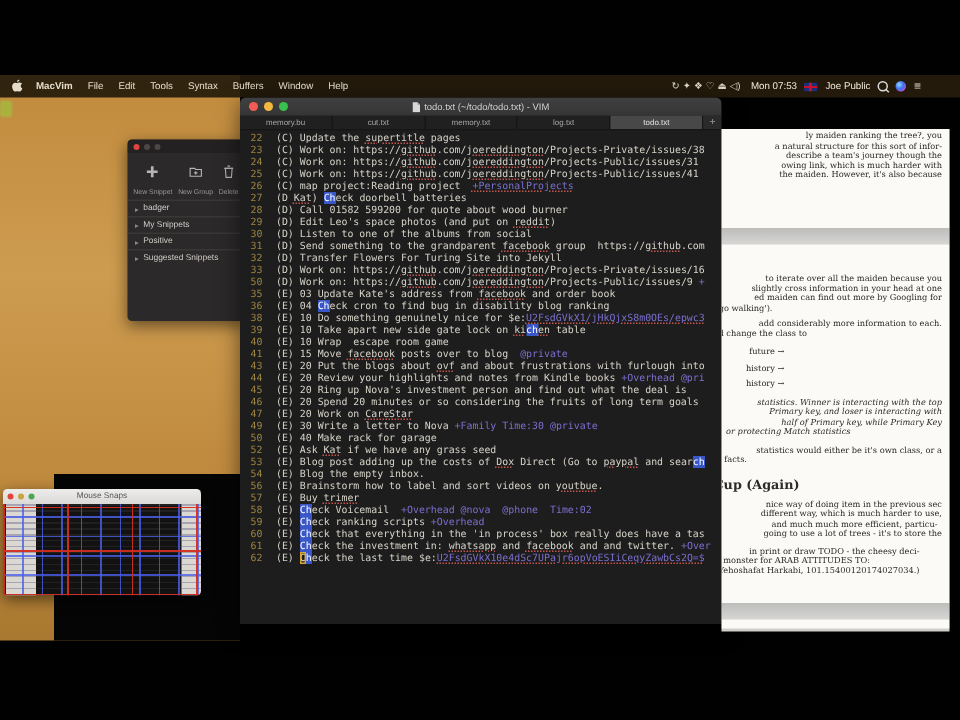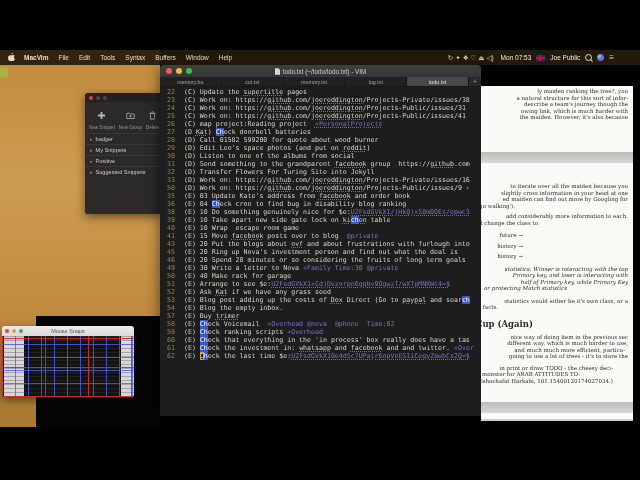--- a/index.html
+++ b/index.html
@@ -213,28 +213,30 @@
         <div class="vline"><span class="ln">32</span><span class="seg-t"> (D) Transfer Flowers For Turing Site into Jekyll</span></div>
         <div class="vline"><span class="ln">33</span><span class="seg-t"> (D) Work on: https://</span><span class="seg-u">github</span><span class="seg-t">.com/</span><span class="seg-u">joereddington</span><span class="seg-t">/Projects-Private/issues/16</span></div>
         <div class="vline"><span class="ln">50</span><span class="seg-t"> (D) Work on: https://</span><span class="seg-u">github</span><span class="seg-t">.com/</span><span class="seg-u">joereddington</span><span class="seg-t">/Projects-Public/issues/9 </span><span class="seg-p">+</span></div>
         <div class="vline"><span class="ln">35</span><span class="seg-t"> (E) 03 Update Kate's address from </span><span class="seg-u">facebook</span><span class="seg-t"> and order book</span></div>
         <div class="vline"><span class="ln">36</span><span class="seg-t"> (E) 04 </span><span class="seg-h">Ch</span><span class="seg-t">eck cron to find bug in disability blog ranking</span></div>
         <div class="vline"><span class="ln">38</span><span class="seg-t"> (E) 10 Do something genuinely nice for $e:</span><span class="seg-pu">U2FsdGVkX1/jHkQjxS8m0OEs/epwc3</span></div>
         <div class="vline"><span class="ln">39</span><span class="seg-t"> (E) 10 Take apart new side gate lock on </span><span class="seg-u">ki</span><span class="seg-h">ch</span><span class="seg-u">en</span><span class="seg-t"> table</span></div>
         <div class="vline"><span class="ln">40</span><span class="seg-t"> (E) 10 Wrap  escape room game</span></div>
         <div class="vline"><span class="ln">41</span><span class="seg-t"> (E) 15 Move </span><span class="seg-u">facebook</span><span class="seg-t"> posts over to blog  </span><span class="seg-p">@private</span></div>
         <div class="vline"><span class="ln">43</span><span class="seg-t"> (E) 20 Put the blogs about </span><span class="seg-u">ovf</span><span class="seg-t"> and about frustrations with furlough into</span></div>
+        <div class="vline"><span class="ln">44</span><span class="seg-t"> (E) 20 Review your highlights and notes from Kindle books </span><span class="seg-p">+Overhead</span><span class="seg-t"> </span><span class="seg-p">@pri</span></div>
         <div class="vline"><span class="ln">45</span><span class="seg-t"> (E) 20 Ring up Nova's investment person and find out what the deal is</span></div>
         <div class="vline"><span class="ln">46</span><span class="seg-t"> (E) 20 Spend 20 minutes or so considering the fruits of long term goals</span></div>
+        <div class="vline"><span class="ln">47</span><span class="seg-t"> (E) 20 Work on </span><span class="seg-u">CareStar</span></div>
         <div class="vline"><span class="ln">49</span><span class="seg-t"> (E) 30 Write a letter to Nova </span><span class="seg-p">+Family</span><span class="seg-t"> </span><span class="seg-p">Time:30</span><span class="seg-t"> </span><span class="seg-p">@private</span></div>
         <div class="vline"><span class="ln">50</span><span class="seg-t"> (E) 40 Make rack for garage</span></div>
-        <div class="vline"><span class="ln">51</span><span class="seg-t"> (E) Arrange to see $e:</span><span class="seg-pu">U2FsdGVkX1+CdjDvzorpn6gqbv9OgwzT/wXTpMNKWc4=$</span></div>
         <div class="vline"><span class="ln">52</span><span class="seg-t"> (E) Ask </span><span class="seg-u">Kat</span><span class="seg-t"> if we have any grass seed</span></div>
         <div class="vline"><span class="ln">53</span><span class="seg-t"> (E) Blog post adding up the costs of </span><span class="seg-u">Dox</span><span class="seg-t"> Direct (Go to </span><span class="seg-u">paypal</span><span class="seg-t"> and sear</span><span class="seg-h">ch</span></div>
         <div class="vline"><span class="ln">54</span><span class="seg-t"> (E) Blog the empty inbox.</span></div>
+        <div class="vline"><span class="ln">56</span><span class="seg-t"> (E) Brainstorm how to label and sort videos on </span><span class="seg-u">youtbue</span><span class="seg-t">.</span></div>
         <div class="vline"><span class="ln">57</span><span class="seg-t"> (E) Buy </span><span class="seg-u">trimer</span></div>
         <div class="vline"><span class="ln">58</span><span class="seg-t"> (E) </span><span class="seg-h">Ch</span><span class="seg-t">eck Voicemail  </span><span class="seg-p">+Overhead</span><span class="seg-t"> </span><span class="seg-p">@nova</span><span class="seg-t">  </span><span class="seg-p">@phone</span><span class="seg-t">  </span><span class="seg-p">Time:02</span></div>
         <div class="vline"><span class="ln">59</span><span class="seg-t"> (E) </span><span class="seg-h">Ch</span><span class="seg-t">eck ranking scripts </span><span class="seg-p">+Overhead</span></div>
         <div class="vline"><span class="ln">60</span><span class="seg-t"> (E) </span><span class="seg-h">Ch</span><span class="seg-t">eck that everything in the 'in process' box really does have a tas</span></div>
         <div class="vline"><span class="ln">61</span><span class="seg-t"> (E) </span><span class="seg-h">Ch</span><span class="seg-t">eck the investment in: </span><span class="seg-u">whatsapp</span><span class="seg-t"> and </span><span class="seg-u">facebook</span><span class="seg-t"> and and twitter. </span><span class="seg-p">+Over</span></div>
         <div class="vline"><span class="ln">62</span><span class="seg-t"> (E) </span><span class="seg-c">C</span><span class="seg-h">h</span><span class="seg-t">eck the last time $e:</span><span class="seg-pu">U2FsdGVkX10e4dSc7UPajr6opVoESIiCeqyZawbCs2Q=$</span></div>
       </div>
   </div>
 
   <div id="doc">

